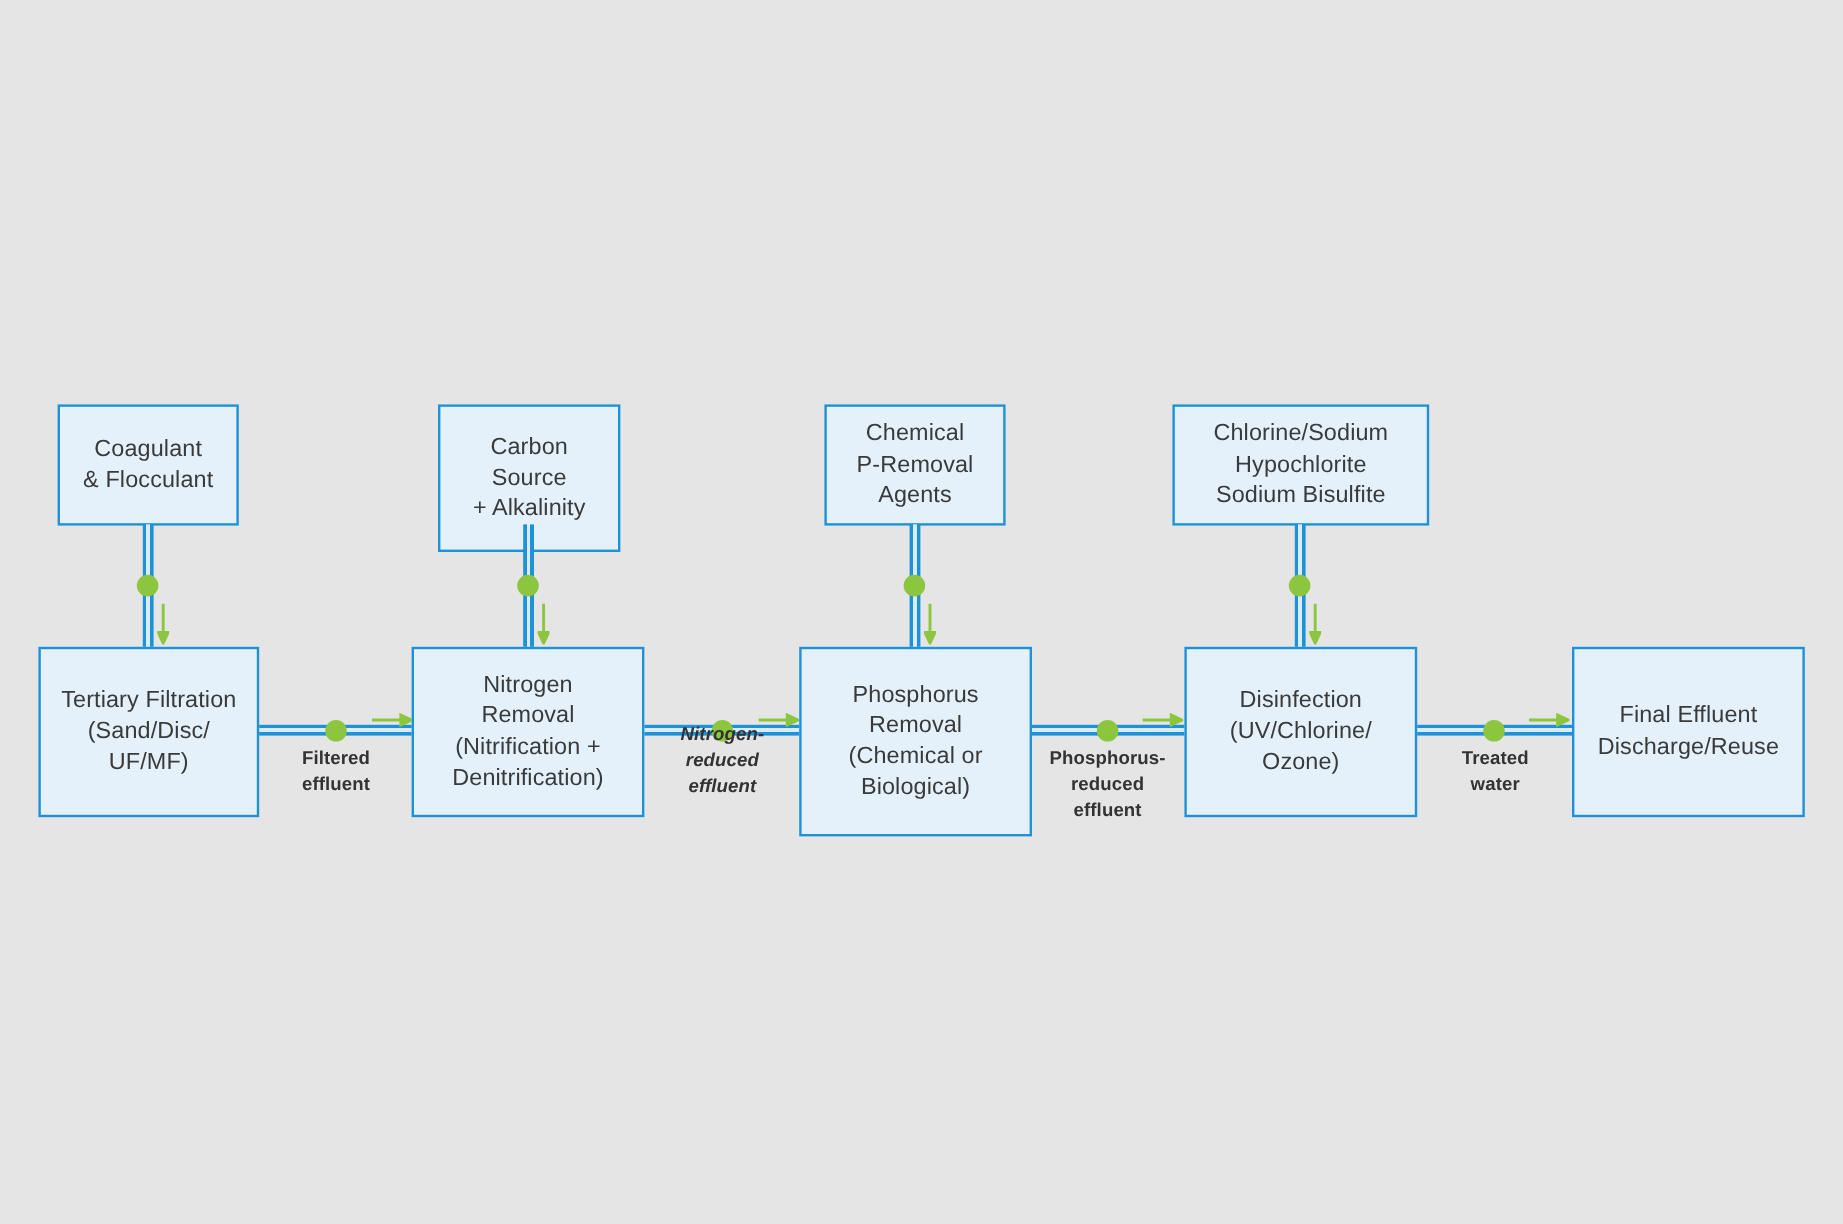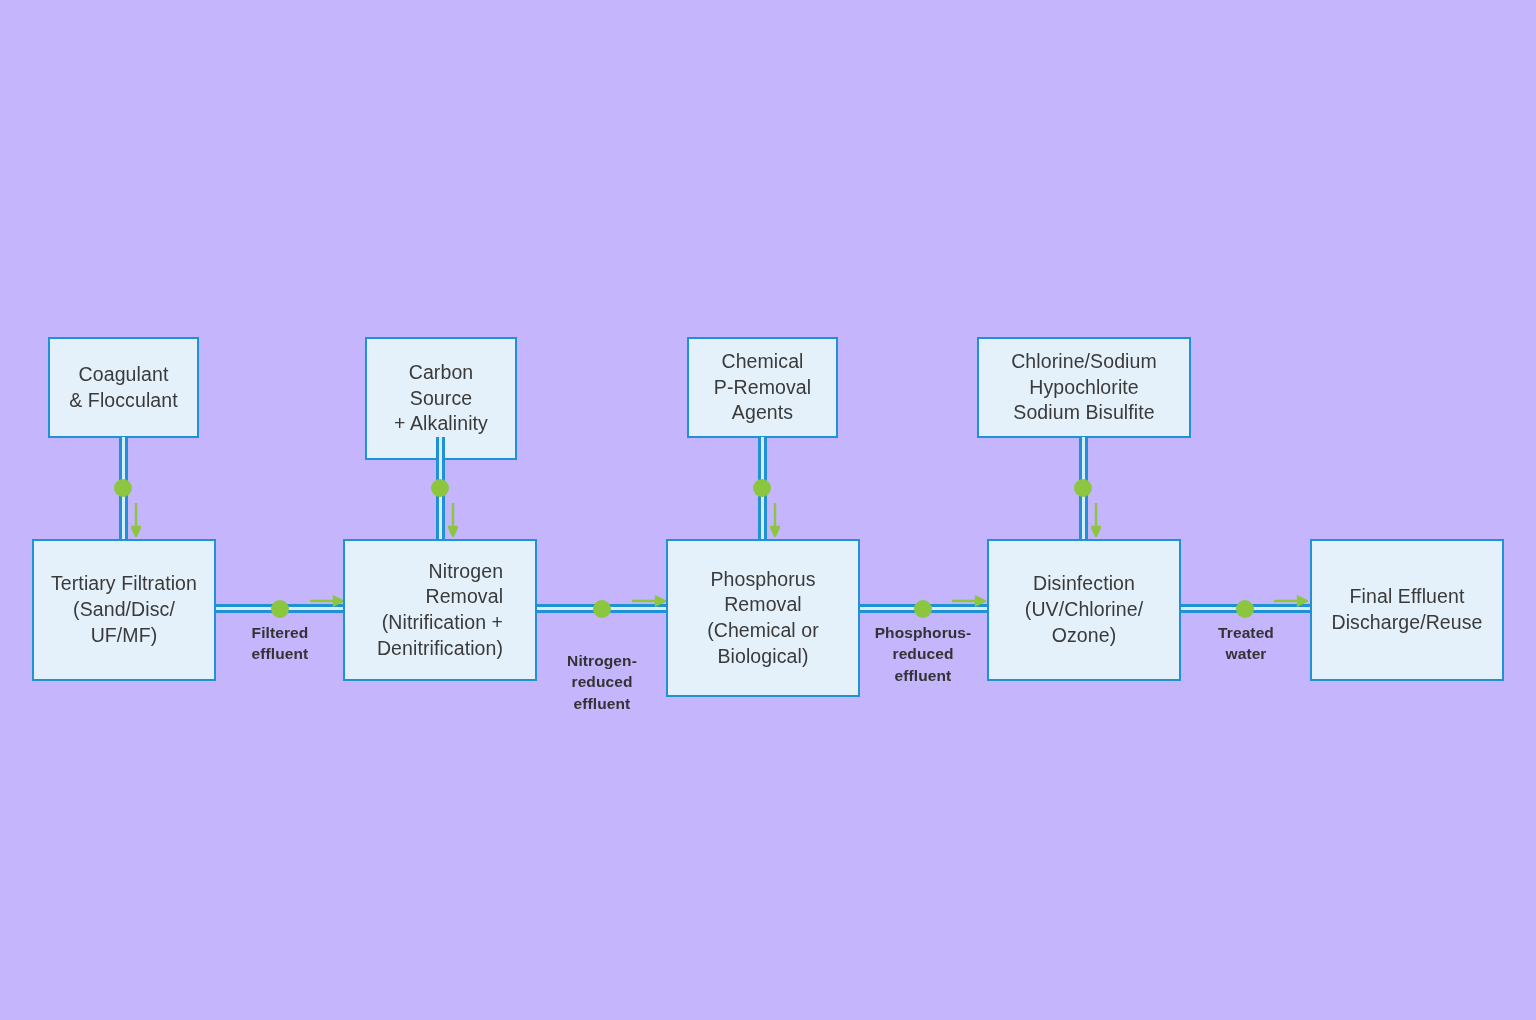--- a/index.html
+++ b/index.html
@@ -4,21 +4,21 @@
 <style>
   html, body {
     margin: 0;
     padding: 0;
     background: #000000;
   }
   #canvas {
     position: relative;
     width: 1536px;
     height: 1020px;
-    background: #c4b5fd;
+    background: #e5e5e5;
     font-family: "Liberation Sans", "DejaVu Sans", sans-serif;
     overflow: hidden;
   }
 
   
   .node {
     position: absolute;
     box-sizing: border-box;
     background: #e4f1fb;
     border: 2px solid #1f91d6;
@@ -180,21 +180,21 @@
         <path d="M0 6 L26 6 M33 6 L24 1.8 L24 10.2 Z" stroke="#8cc63f" stroke-width="2.4" fill="#8cc63f"></path>
       </svg>
   </div>
 
   <div class="node process" style="left:32px;  top:539px; width:184px; height:142px;">
     <span>Tertiary Filtration
 (Sand/Disc/
 UF/MF)</span>
   </div>
 
-  <div class="node process" style="left:343px; top:539px; width:194px; height:142px;text-align:right;">
+  <div class="node process" style="left:343px; top:539px; width:194px; height:142px;">
     <span>Nitrogen
 Removal
 (Nitrification +
 Denitrification)</span>
   </div>
 
   <div class="node process" style="left:666px; top:539px; width:194px; height:158px;">
     <span>Phosphorus
 Removal
 (Chemical or
@@ -207,21 +207,21 @@
 Ozone)</span>
   </div>
 
   <div class="node process" style="left:1310px; top:539px; width:194px; height:142px;">
     <span>Final Effluent
 Discharge/Reuse</span>
   </div>
 
   <div class="flow-label" style="left:213px; top:622px; width:134px;">Filtered
 effluent</div>
-  <div class="flow-label" style="left:535px; top:650px; width:134px;">Nitrogen-
+  <div class="flow-label" style="left:535px; top:602px; width:134px;font-style:italic;">Nitrogen-
 reduced
 effluent</div>
   <div class="flow-label" style="left:856px; top:622px; width:134px;">Phosphorus-
 reduced
 effluent</div>
   <div class="flow-label" style="left:1179px; top:622px; width:134px;">Treated
 water</div>
 
 </div>
 

